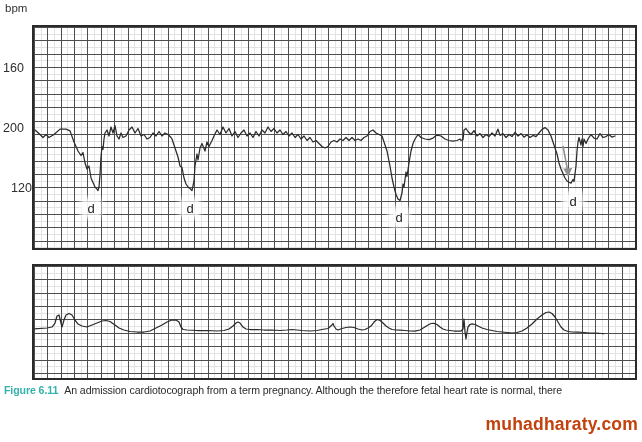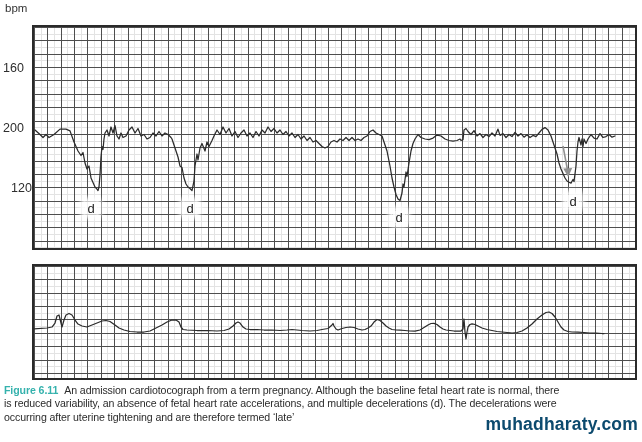--- a/index.html
+++ b/index.html
@@ -22,21 +22,21 @@
   .chart-bottom{top:264px;height:112px;}
   .chart svg{position:absolute;left:0;top:0;width:100%;height:100%;}
   .trace{fill:none;stroke-width:1.25;stroke-linejoin:round;stroke-linecap:round;}
   .d-label{position:absolute;transform:translate(-50%,-50%);font-size:13px;color:#1d1d1d;
     background:rgba(255,255,255,0.92);padding:0 3px;line-height:13px;
     box-shadow:0 0 5px 4px rgba(255,255,255,0.92);border-radius:2px;}
   .caption{position:absolute;left:4px;top:384px;width:636px;font-size:10.6px;
     line-height:13.3px;color:#2b2b2b;letter-spacing:-0.1px;}
   .fig-num{font-weight:bold;margin-right:6px;text-align:right;}
   .watermark{position:absolute;right:4px;top:414px;font-size:17.5px;font-weight:bold;
-    color:#0c4a6e;letter-spacing:0.2px;}
+    color:#c2410c;letter-spacing:0.2px;}
 </style>
 </head>
 <body>
 
 <div class="unit-label">bpm</div>
 
 <div class="ytick ytick-160">160</div>
 <div class="ytick ytick-140">200</div>
 <div class="ytick ytick-120">120</div>
 
@@ -52,18 +52,17 @@
   <div class="d-label" style="left:539px;top:174px">d</div>
 </div>
 
 <div class="chart chart-bottom">
   <svg viewBox="0 0 601 112" preserveAspectRatio="none">
     <path class="trace" d="M0.0 63.0L13.0 62.0L18.0 61.0L21.0 57.0L23.0 50.0L25.0 49.0L27.0 57.0L28.0 61.0L30.0 54.0L32.0 49.0L35.0 47.5L38.0 49.0L41.0 54.0L44.0 58.0L48.0 60.0L53.0 61.0L58.0 59.0L63.0 57.0L68.0 55.0L72.0 54.5L76.0 55.5L81.0 59.0L85.0 62.0L90.0 64.0L96.0 65.5L103.0 66.0L110.0 66.0L116.0 65.0L122.0 62.0L128.0 59.0L133.0 56.0L138.0 54.0L142.0 54.0L145.0 56.0L147.0 61.0L149.0 63.5L153.0 64.0L163.0 64.5L173.0 64.5L183.0 65.0L190.0 64.5L195.0 63.0L199.0 60.0L202.0 57.0L204.0 56.0L206.0 57.0L209.0 61.0L212.0 63.0L216.0 63.5L223.0 63.5L230.0 64.0L238.0 64.0L246.0 64.5L253.0 64.0L258.0 63.5L263.0 64.0L268.0 64.5L276.0 65.0L283.0 64.5L288.0 63.5L294.0 62.5L298.0 59.0L299.0 57.5L300.0 60.0L302.0 63.0L304.0 64.0L308.0 62.5L312.0 61.5L316.0 61.0L320.0 61.5L324.0 63.0L328.0 64.0L331.0 63.5L334.0 62.0L337.0 60.0L340.0 56.0L343.0 53.5L346.0 54.5L349.0 57.0L352.0 60.0L355.0 62.0L358.0 63.5L362.0 64.0L366.0 64.2L371.0 64.5L376.0 65.0L381.0 65.2L386.0 64.0L390.0 61.5L394.0 59.0L397.0 57.5L400.0 57.3L403.0 58.5L406.0 61.0L409.0 63.0L412.0 64.0L416.0 64.5L420.0 65.0L424.0 65.0L427.0 65.0L429.0 63.0L430.0 53.0L431.0 66.0L432.0 73.0L433.0 66.0L434.0 61.0L436.0 58.5L438.0 57.8L441.0 58.5L444.0 60.0L448.0 62.0L453.0 63.5L458.0 64.5L463.0 65.5L468.0 66.0L473.0 66.5L478.0 67.0L483.0 66.5L488.0 65.0L493.0 62.0L498.0 58.0L503.0 53.0L508.0 49.0L512.0 46.5L515.0 46.0L518.0 47.5L521.0 51.0L524.0 56.0L527.0 61.0L530.0 64.0L534.0 65.5L538.0 66.0L544.0 66.2L550.0 66.5L556.0 67.0L562.0 67.2L568.0 67.5L570.0 67.5" stroke="#2b2b2b"></path>
   </svg>
 </div>
 
 <div class="caption">
-  <span class="fig-num" style="color: rgb(53, 178, 173);">Figure 6.11</span><span>An admission cardiotocograph from a term pregnancy. Although the baseline fetal heart rate is normal, there</span><br>
-  <span>is reduced variability, an absence of fetal heart rate accelerations, and multiple decelerations (d). The decelerations were</span><br>
-  <span>occurring after uterine tightening and are therefore termed ‘late’</span>
+  <span class="fig-num" style="color: rgb(53, 178, 173);">Figure 6.11</span><span>An admission cardiotocograph from a term pregnancy. Although the therefore fetal heart rate is normal, there</span><br>
+  <br>
 </div>
 
 <div class="watermark">muhadharaty.com</div>
 
 </body></html>

